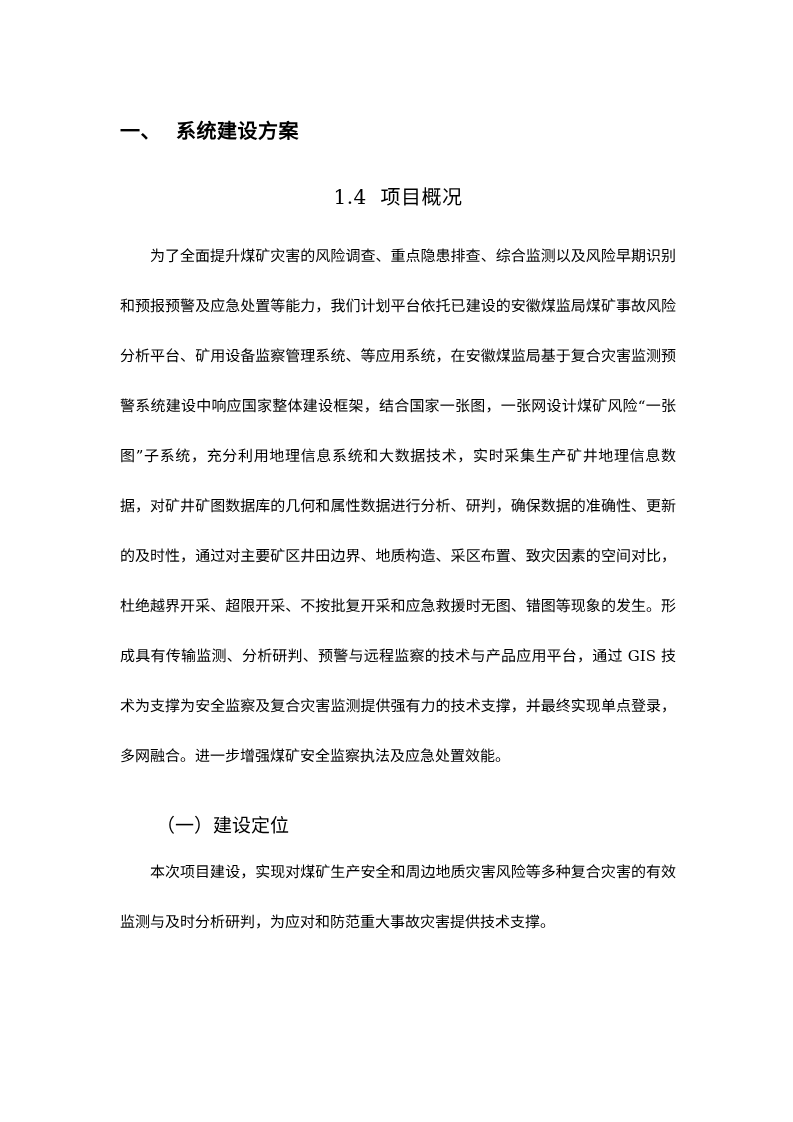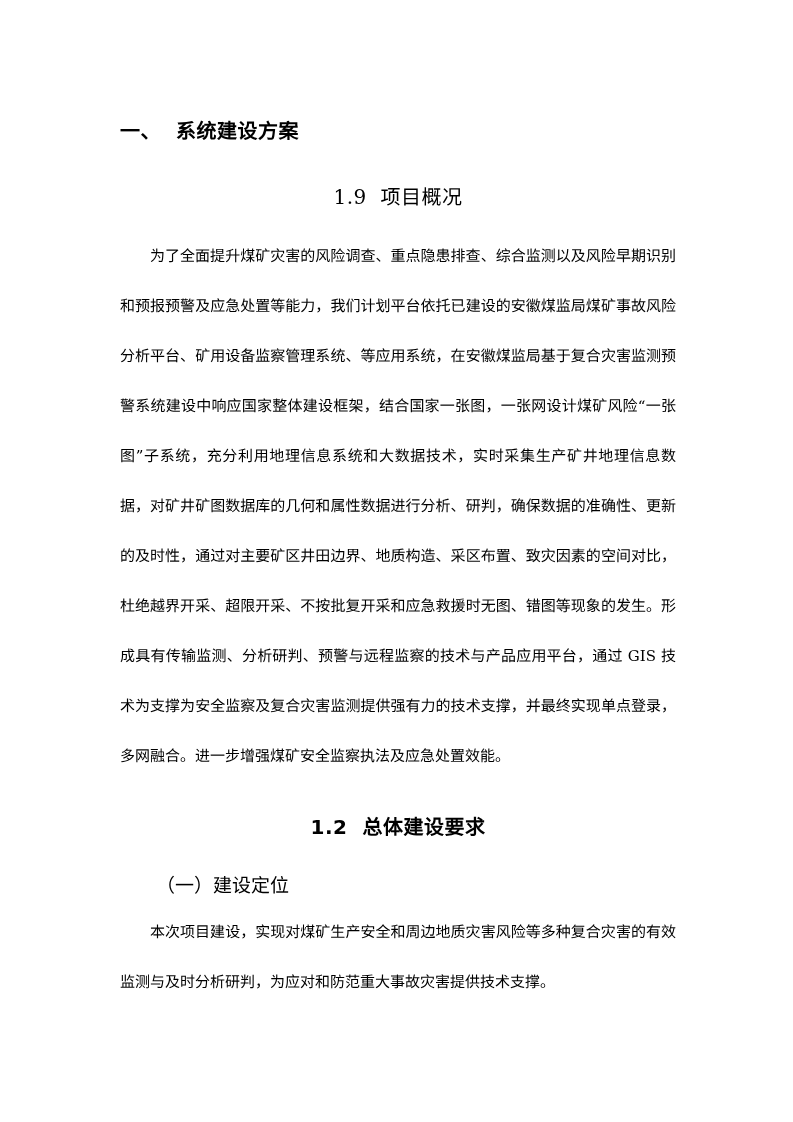--- a/index.html
+++ b/index.html
@@ -86,24 +86,23 @@
   .para-gap-2 { padding-top: 8px; }
 </style>
 </head>
 <body>
 
 <div class="page">
   <div class="content">
 
     <h1 class="doc-title">一、  系统建设方案</h1>
 
-    <h2 class="sec-heading regular">1.9  项目概况</h2>
+    <h2 class="sec-heading regular">1.4  项目概况</h2>
 
     <p class="body-para para-gap-1">为了全面提升煤矿灾害的风险调查、重点隐患排查、综合监测以及风险早期识别和预报预警及应急处置等能力，我们计划平台依托已建设的安徽煤监局煤矿事故风险分析平台、矿用设备监察管理系统、等应用系统，在安徽煤监局基于复合灾害监测预警系统建设中响应国家整体建设框架，结合国家一张图，一张网设计煤矿风险“一张图”子系统，充分利用地理信息系统和大数据技术，实时采集生产矿井地理信息数据，对矿井矿图数据库的几何和属性数据进行分析、研判，确保数据的准确性、更新的及时性，通过对主要矿区井田边界、地质构造、采区布置、致灾因素的空间对比，杜绝越界开采、超限开采、不按批复开采和应急救援时无图、错图等现象的发生。形成具有传输监测、分析研判、预警与远程监察的技术与产品应用平台，通过 GIS 技术为支撑为安全监察及复合灾害监测提供强有力的技术支撑，并最终实现单点登录，多网融合。进一步增强煤矿安全监察执法及应急处置效能。</p>
 
-    <h2 class="sec-heading bold">1.2  总体建设要求</h2>
 
     <h3 class="sub-heading">（一）建设定位</h3>
 
     <p class="body-para para-gap-2">本次项目建设，实现对煤矿生产安全和周边地质灾害风险等多种复合灾害的有效监测与及时分析研判，为应对和防范重大事故灾害提供技术支撑。</p>
 
   </div>
 </div>
 
 </body></html>

